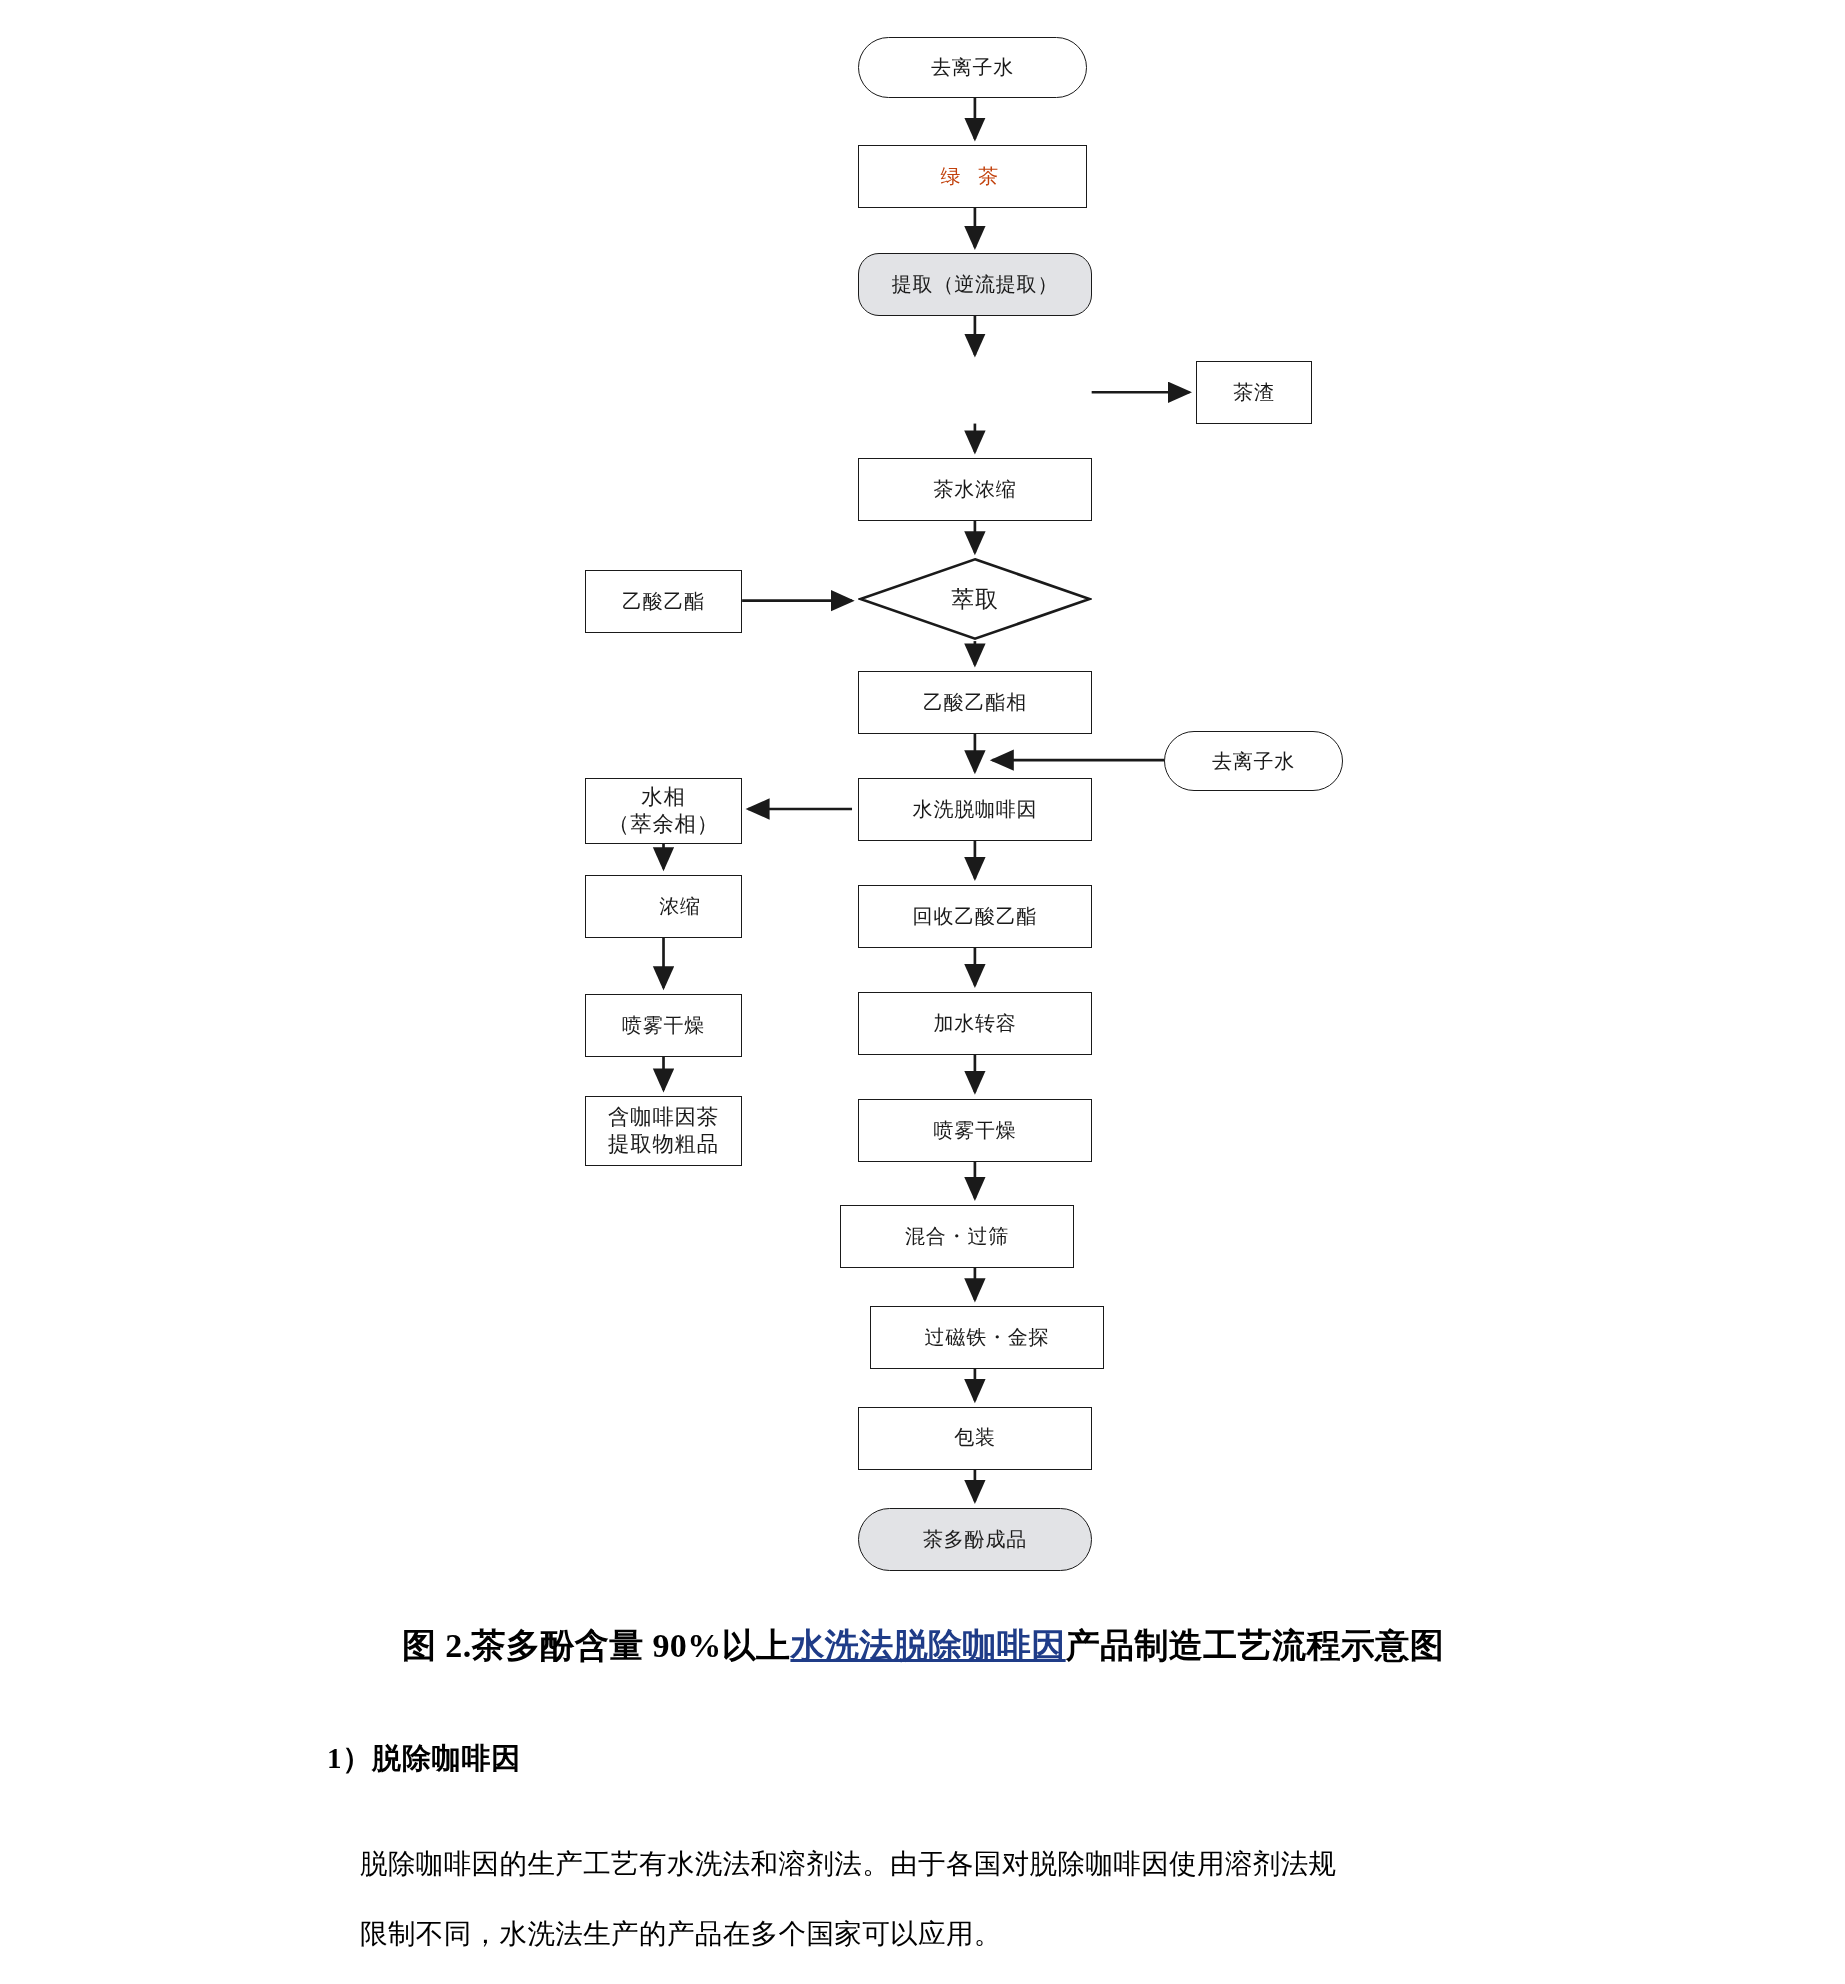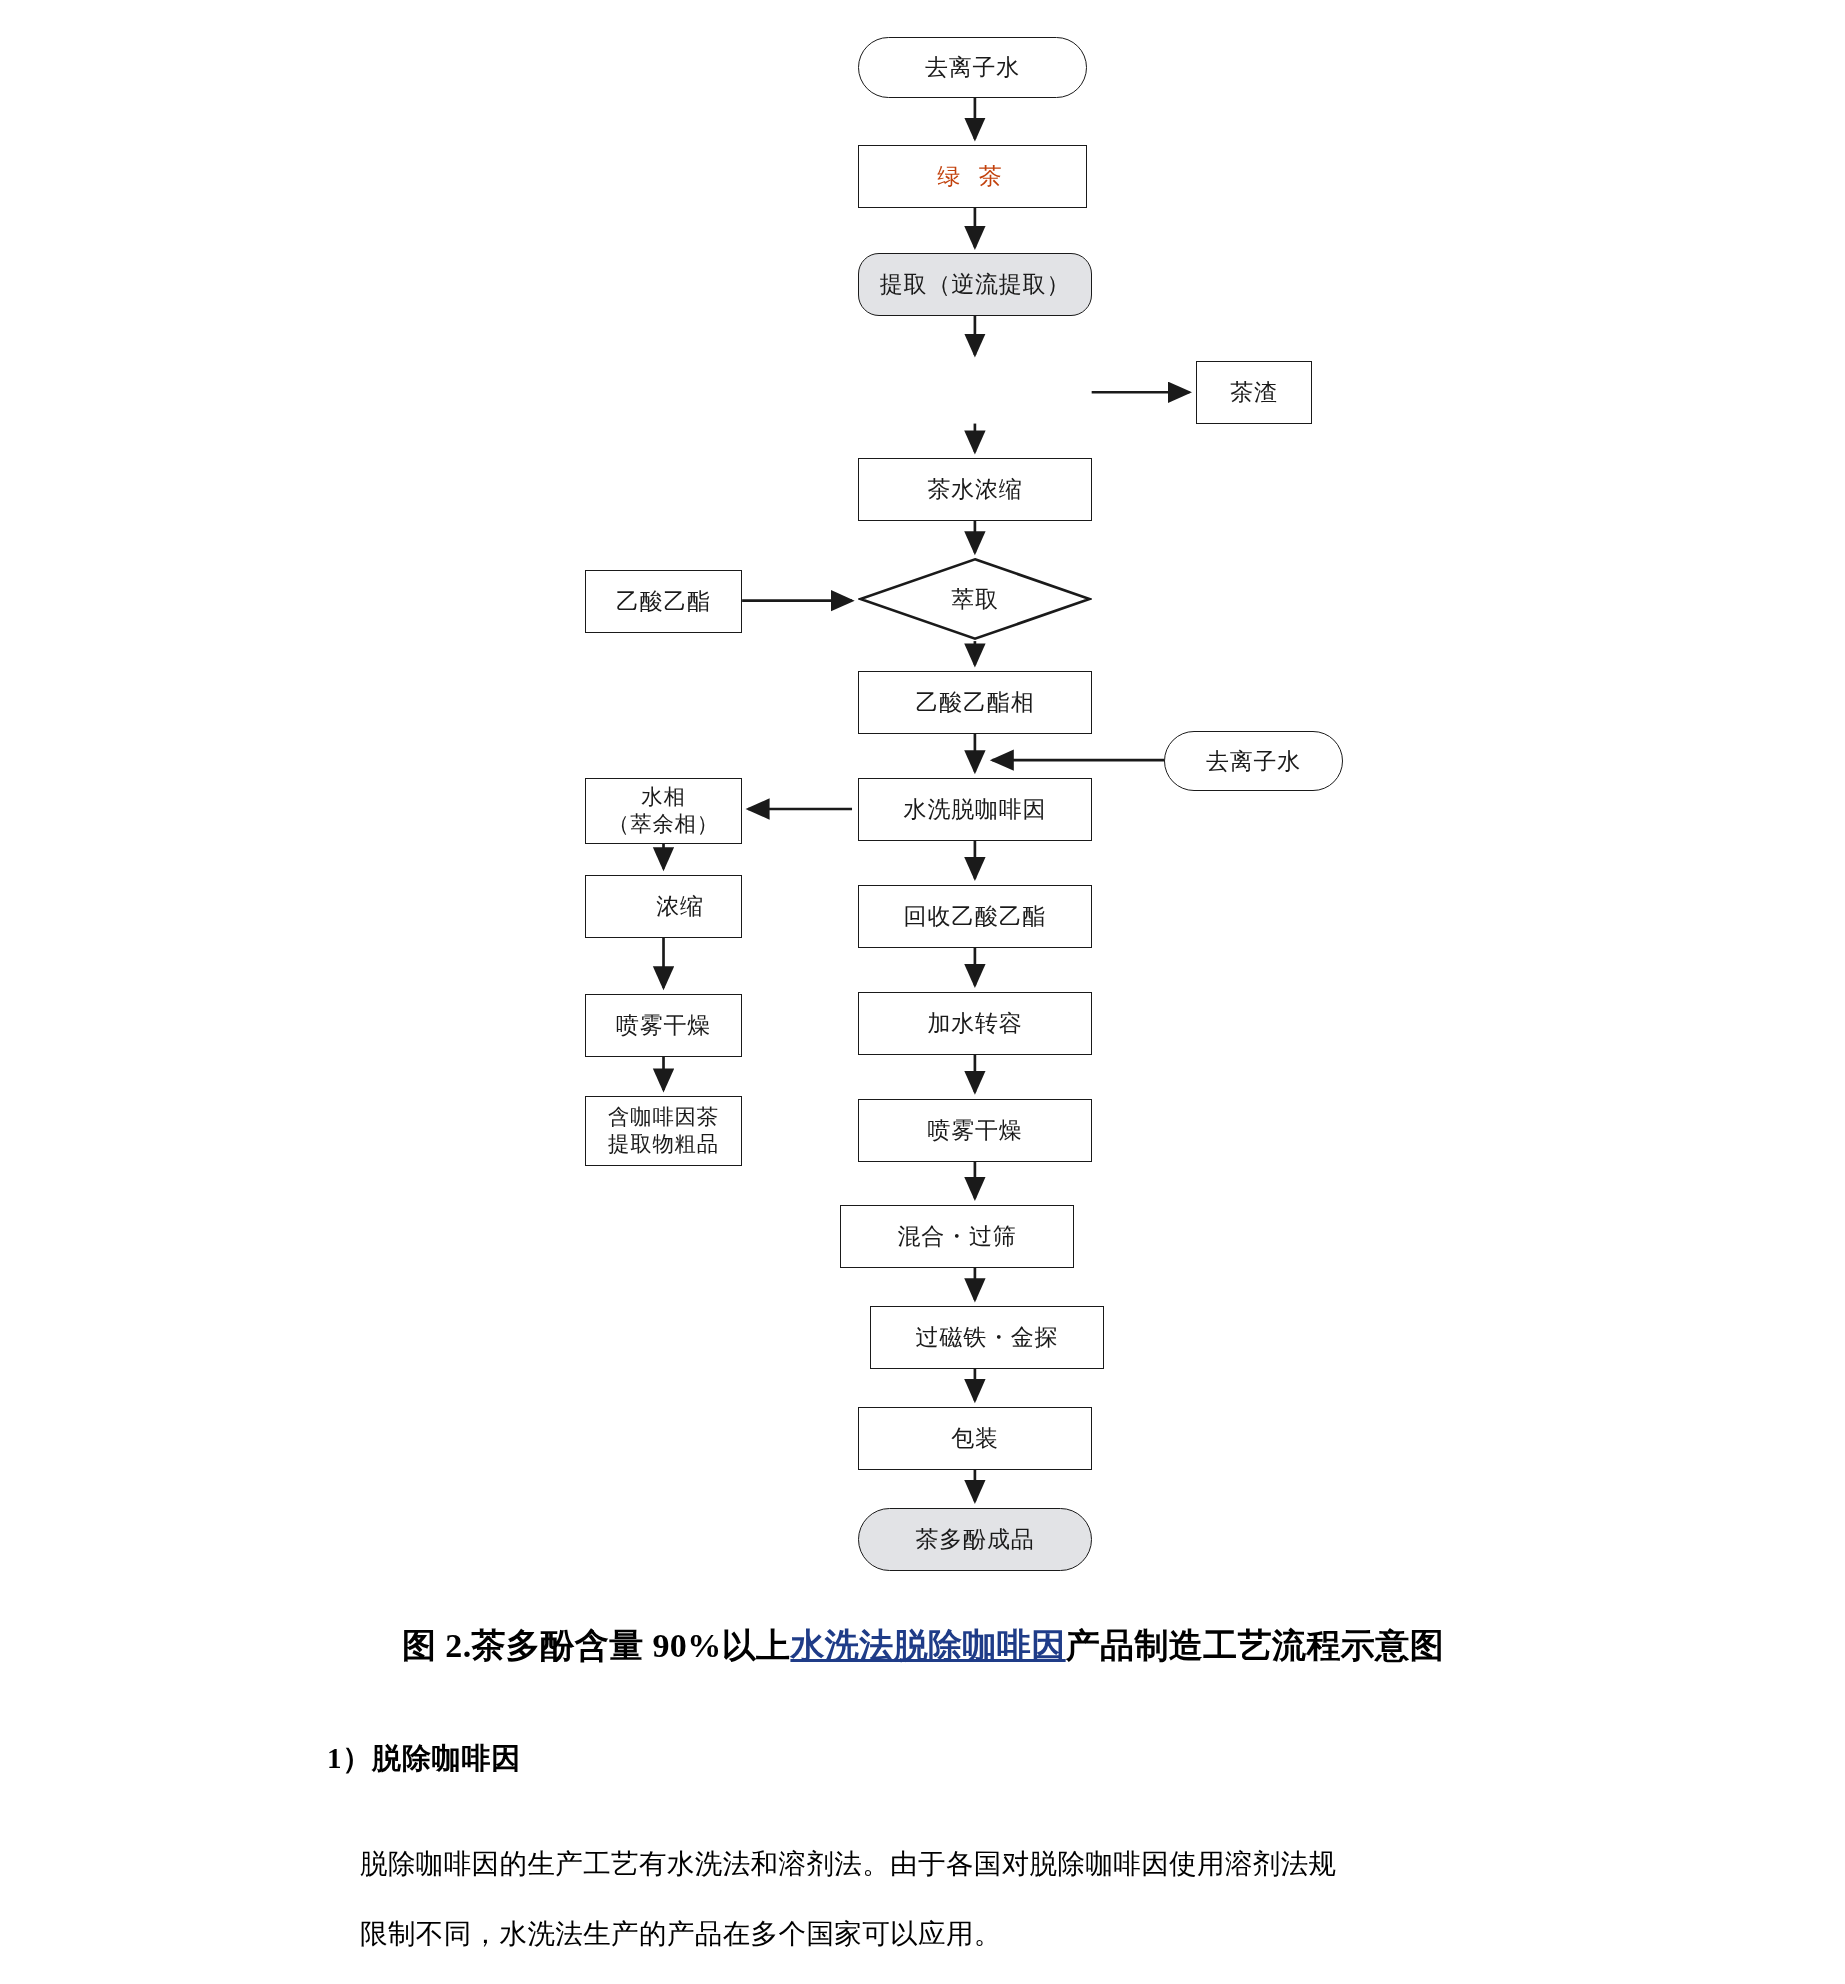--- a/index.html
+++ b/index.html
@@ -38,21 +38,21 @@
     pointer-events: none;
   }
 
   .node {
     position: absolute;
     box-sizing: border-box;
     display: flex;
     align-items: center;
     justify-content: center;
     text-align: center;
-    font-size: 23px;
+    font-size: 20px;
     line-height: 1.25;
     letter-spacing: 0.8px;
     background: #ffffff;
     border: 1.5px solid #1a1a1a;
     color: #1a1a1a;
     font-family: "Liberation Sans", "DejaVu Sans", sans-serif;
   }
   .node.rounded {
     border-radius: 37px;
   }
@@ -242,21 +242,21 @@
     </div>
 
     <div class="node" style="left:840px; top:1205px; width:234px; height:63px;">
       <span class="lbl">混合・过筛</span>
     </div>
 
     <div class="node" style="left:858px; top:1306px; width:234px; height:63px;margin-left:12px;">
       <span class="lbl">过磁铁・金探</span>
     </div>
 
-    <div class="node" style="left:858px; top:1407px; width:234px; height:63px;">
+    <div class="node" style="left:858px; top:1407px; width:234px; height:63px;font-family:Liberation Mono, monospace;">
       <span class="lbl">包装</span>
     </div>
 
     <div class="node rounded shaded" style="left:858px; top:1508px; width:234px; height:63px;">
       <span class="lbl">茶多酚成品</span>
     </div>
 
   </div>
 
   <div class="caption">

